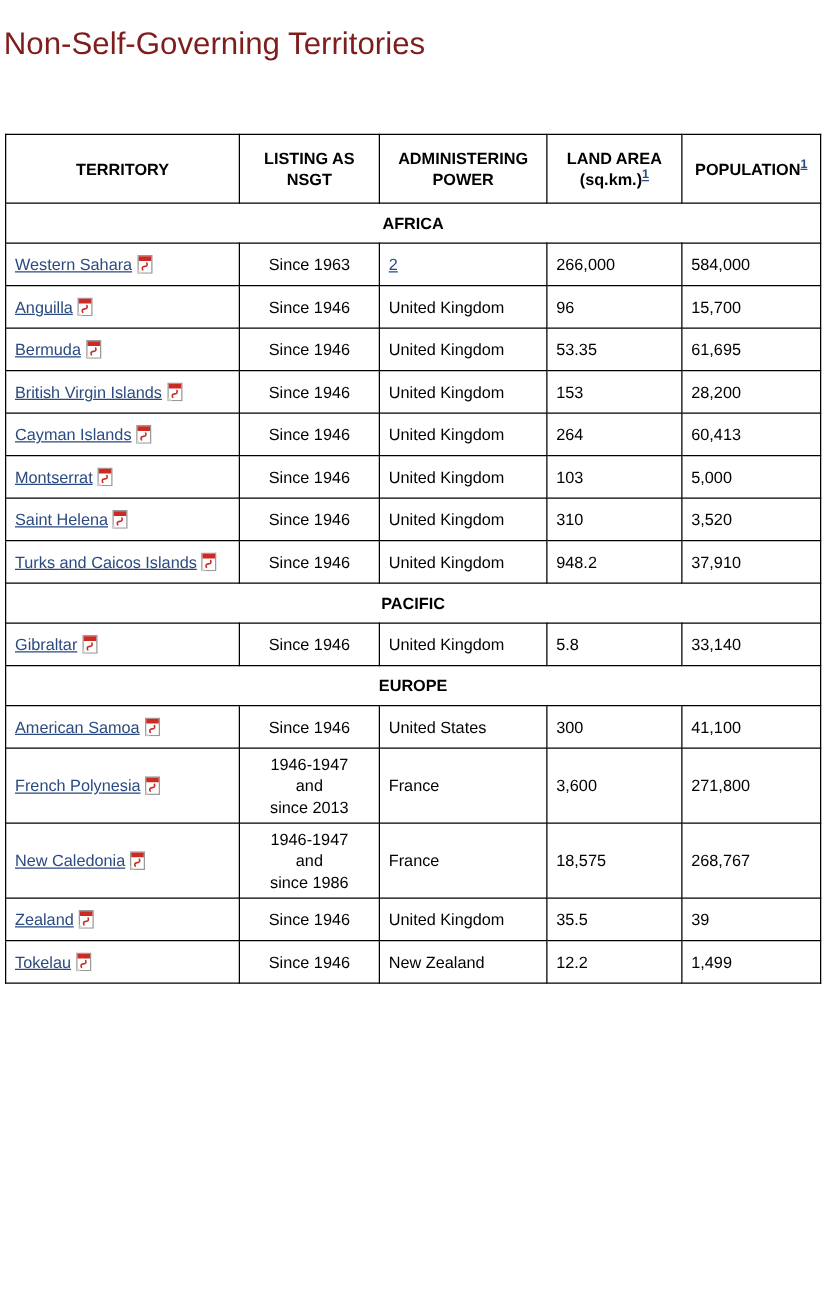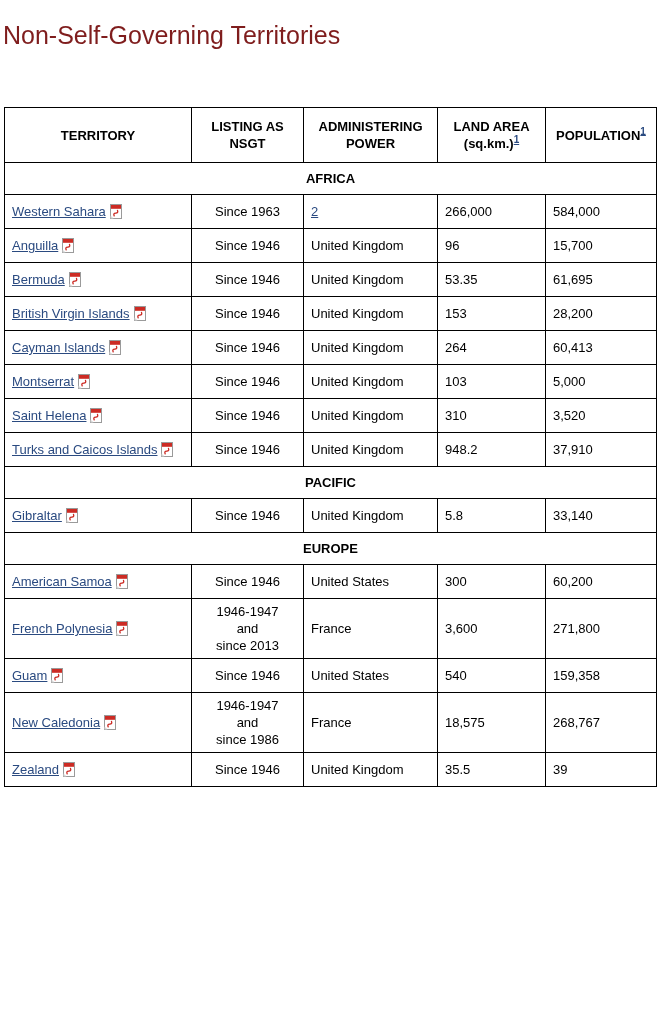--- a/index.html
+++ b/index.html
@@ -267,52 +267,38 @@
         <a class="t-link"><span>American Samoa</span></a><span class="pdf"><svg width="14" height="15" viewBox="0 0 14 15" xmlns="http://www.w3.org/2000/svg">
           <rect x="1.5" y="0.5" width="11" height="14" fill="#ffffff" stroke="#9a9a9a"></rect>
           <rect x="2" y="1" width="10" height="3.8" fill="#cc2b24"></rect>
           <path d="M5.2,11.9 Q3.9,9.3 6.8,9.1 Q9.5,8.9 8.5,6.4" fill="none" stroke="#cc2b24" stroke-width="1.3" stroke-linecap="round"></path>
           <path d="M1.5,14.5 L4.6,14.5 L1.5,11.4 Z" fill="#d8d8d8"></path>
         </svg></span>
       </td>
       <td class="c-listing">Since 1946</td>
       <td class="c-power">United States</td>
       <td class="c-land">300</td>
-      <td class="c-pop">60,200</td>
+      <td class="c-pop">41,100</td>
     </tr>
 
     <tr>
       <td class="c-territory">
         <a class="t-link"><span>French Polynesia</span></a><span class="pdf"><svg width="14" height="15" viewBox="0 0 14 15" xmlns="http://www.w3.org/2000/svg">
           <rect x="1.5" y="0.5" width="11" height="14" fill="#ffffff" stroke="#9a9a9a"></rect>
           <rect x="2" y="1" width="10" height="3.8" fill="#cc2b24"></rect>
           <path d="M5.2,11.9 Q3.9,9.3 6.8,9.1 Q9.5,8.9 8.5,6.4" fill="none" stroke="#cc2b24" stroke-width="1.3" stroke-linecap="round"></path>
           <path d="M1.5,14.5 L4.6,14.5 L1.5,11.4 Z" fill="#d8d8d8"></path>
         </svg></span>
       </td>
       <td class="c-listing">1946-1947<br>and<br>since 2013</td>
       <td class="c-power">France</td>
       <td class="c-land">3,600</td>
       <td class="c-pop">271,800</td>
     </tr>
 
-    <tr>
-      <td class="c-territory">
-        <a class="t-link"><span>Guam</span></a><span class="pdf"><svg width="14" height="15" viewBox="0 0 14 15" xmlns="http://www.w3.org/2000/svg">
-          <rect x="1.5" y="0.5" width="11" height="14" fill="#ffffff" stroke="#9a9a9a"></rect>
-          <rect x="2" y="1" width="10" height="3.8" fill="#cc2b24"></rect>
-          <path d="M5.2,11.9 Q3.9,9.3 6.8,9.1 Q9.5,8.9 8.5,6.4" fill="none" stroke="#cc2b24" stroke-width="1.3" stroke-linecap="round"></path>
-          <path d="M1.5,14.5 L4.6,14.5 L1.5,11.4 Z" fill="#d8d8d8"></path>
-        </svg></span>
-      </td>
-      <td class="c-listing">Since 1946</td>
-      <td class="c-power">United States</td>
-      <td class="c-land">540</td>
-      <td class="c-pop">159,358</td>
-    </tr>
 
     <tr>
       <td class="c-territory">
         <a class="t-link"><span>New Caledonia</span></a><span class="pdf"><svg width="14" height="15" viewBox="0 0 14 15" xmlns="http://www.w3.org/2000/svg">
           <rect x="1.5" y="0.5" width="11" height="14" fill="#ffffff" stroke="#9a9a9a"></rect>
           <rect x="2" y="1" width="10" height="3.8" fill="#cc2b24"></rect>
           <path d="M5.2,11.9 Q3.9,9.3 6.8,9.1 Q9.5,8.9 8.5,6.4" fill="none" stroke="#cc2b24" stroke-width="1.3" stroke-linecap="round"></path>
           <path d="M1.5,14.5 L4.6,14.5 L1.5,11.4 Z" fill="#d8d8d8"></path>
         </svg></span>
       </td>
@@ -330,16 +316,30 @@
           <path d="M5.2,11.9 Q3.9,9.3 6.8,9.1 Q9.5,8.9 8.5,6.4" fill="none" stroke="#cc2b24" stroke-width="1.3" stroke-linecap="round"></path>
           <path d="M1.5,14.5 L4.6,14.5 L1.5,11.4 Z" fill="#d8d8d8"></path>
         </svg></span>
       </td>
       <td class="c-listing">Since 1946</td>
       <td class="c-power">United Kingdom</td>
       <td class="c-land">35.5</td>
       <td class="c-pop">39</td>
     </tr>
 
+    <tr>
+      <td class="c-territory">
+        <a class="t-link"><span>Tokelau</span></a><span class="pdf"><svg width="14" height="15" viewBox="0 0 14 15" xmlns="http://www.w3.org/2000/svg">
+          <rect x="1.5" y="0.5" width="11" height="14" fill="#ffffff" stroke="#9a9a9a"></rect>
+          <rect x="2" y="1" width="10" height="3.8" fill="#cc2b24"></rect>
+          <path d="M5.2,11.9 Q3.9,9.3 6.8,9.1 Q9.5,8.9 8.5,6.4" fill="none" stroke="#cc2b24" stroke-width="1.3" stroke-linecap="round"></path>
+          <path d="M1.5,14.5 L4.6,14.5 L1.5,11.4 Z" fill="#d8d8d8"></path>
+        </svg></span>
+      </td>
+      <td class="c-listing">Since 1946</td>
+      <td class="c-power">New Zealand</td>
+      <td class="c-land">12.2</td>
+      <td class="c-pop">1,499</td>
+    </tr>
   </tbody>
   </table>
 
 </div>
 
 </body></html>

